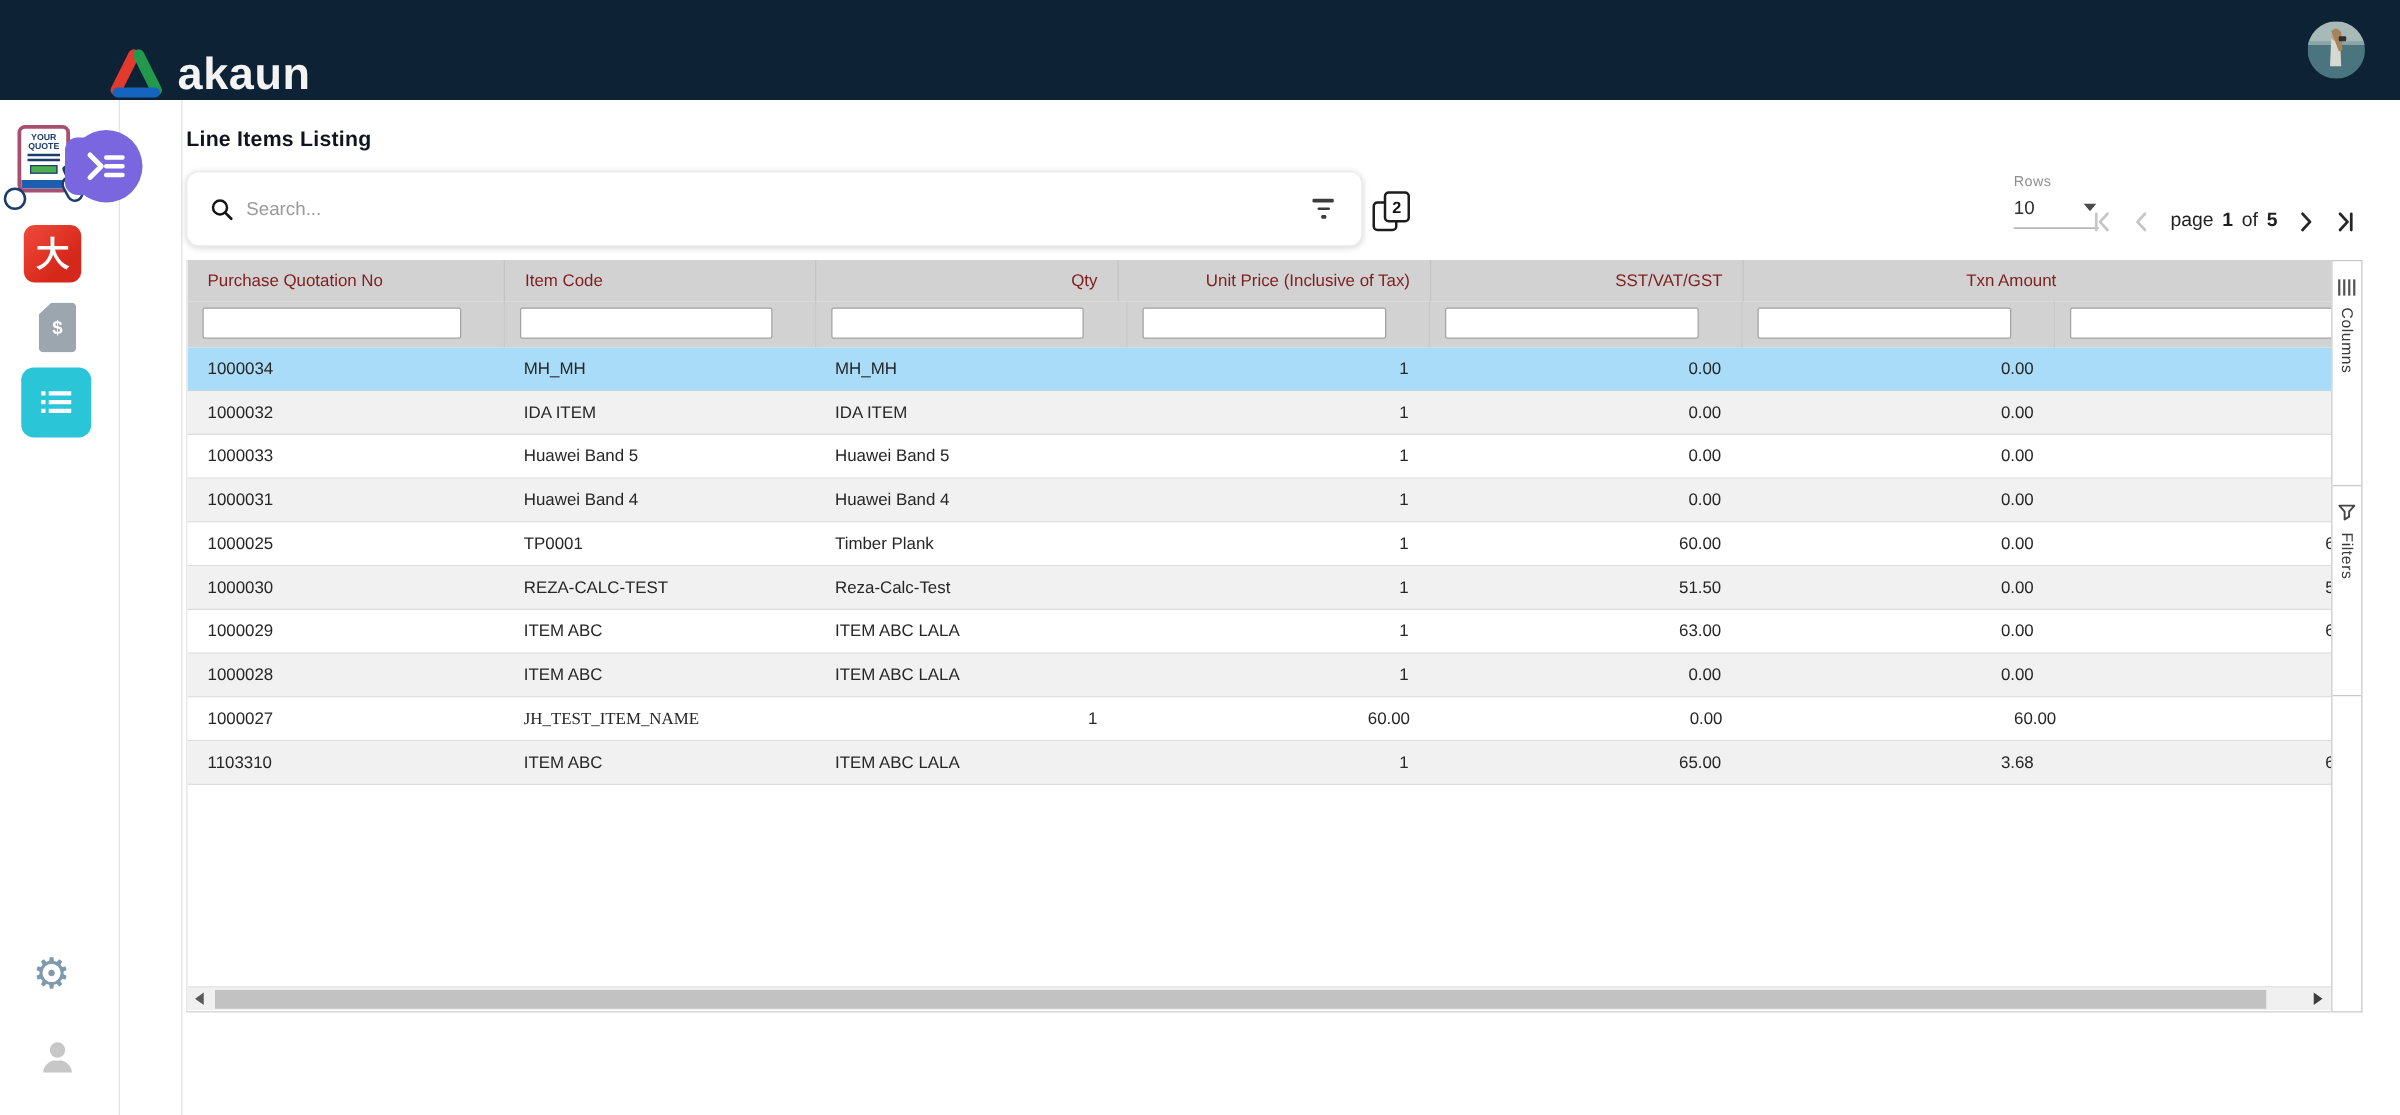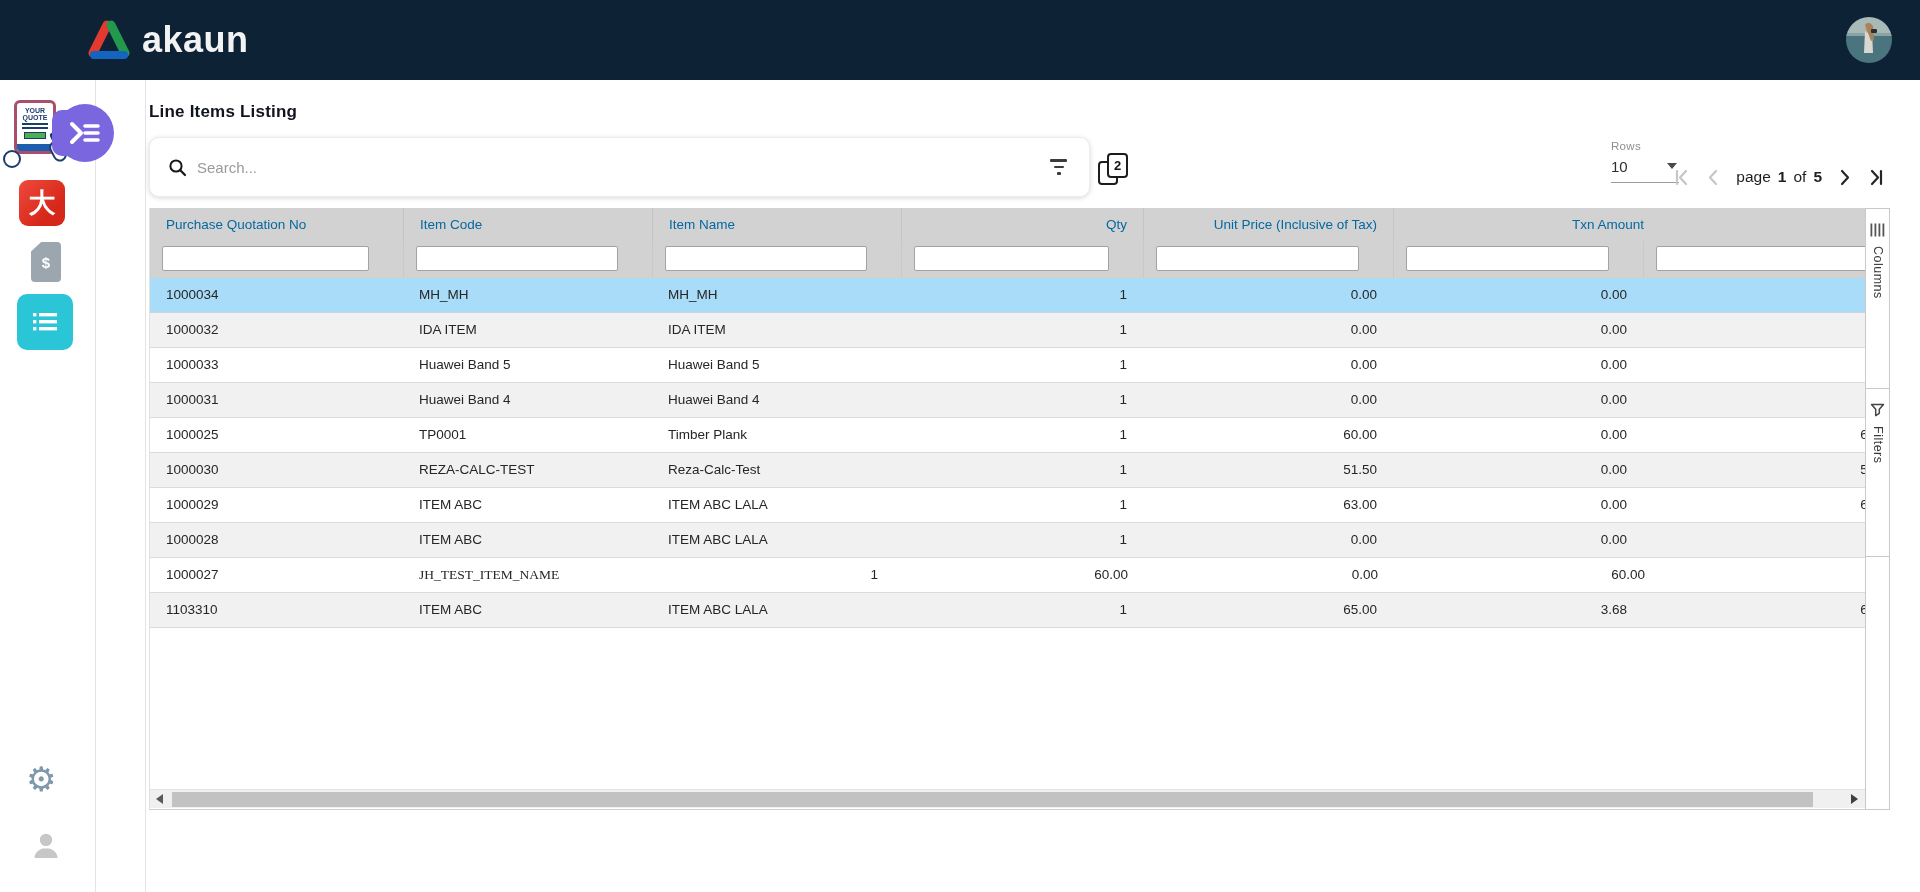--- a/index.html
+++ b/index.html
@@ -1,21 +1,21 @@
 <!DOCTYPE html>
 <html style="--navbar_bg: #0d2235; --accent_teal: #2bc5d8; --bubble_purple: #7a67e0; --selected_row: #a9dcf8; --header_bg: #d2d2d2; --alt_row: #f1f1f1; --red_app: #d6281a; --gear_grey: #7e99ac;"><head>
 <meta charset="utf-8">
 <style>
   * { margin:0; padding:0; box-sizing:border-box; }
   html,body { width:1920px; height:892px; overflow:hidden; background:#fff;
     font-family:"Liberation Sans", sans-serif; }
 
   
   .navbar { position:absolute; left:0; top:0; width:1920px; height:80px;
-    background:var(--navbar_bg,#0d2235); display:flex; align-items:center; }
+    background:var(--navbar_bg,#0d2235); display:flex; align-items:flex-end; }
   .brand { display:flex; align-items:center; gap:10px; margin-left:86px; cursor:pointer; }
   .brand-text { color:#f3f3f3; font-size:36px; font-weight:700; letter-spacing:.5px; }
   .avatar { position:absolute; right:28px; top:17px; width:46px; height:46px;
     border-radius:50%; overflow:hidden; cursor:pointer; }
 
   
   .sidebar { position:absolute; left:0; top:80px; width:96px; height:812px;
     background:#fff; border-right:1px solid #e4e4e4; }
   .quote-app { position:absolute; left:5px; top:20px; width:62px; height:64px;
     background:#fff; cursor:pointer; z-index:2; }
@@ -88,21 +88,21 @@
   .pg-btn { display:flex; align-items:center; cursor:pointer; }
   .pg-text b { font-weight:700; }
   .pg-group { display:flex; align-items:center; gap:7px; }
 
   
   .viewport { position:absolute; left:3px; top:128px; width:1716px; height:602px;
     overflow:hidden; background:#fff; border-left:1px solid #e2e2e2;
     border-bottom:1px solid #cfcfcf; }
   .grid { position:relative; width:1760px; }
   .hrow { display:flex; height:33px; background:var(--header_bg,#d2d2d2); }
-  .th { font-size:13.5px; color:#0369a1; line-height:34px; padding:0 16px;
+  .th { font-size:13.5px; color:#7f1d1d; line-height:34px; padding:0 16px;
     border-left:1px solid #c4c4c4; white-space:nowrap; overflow:hidden; cursor:pointer; }
   .th:first-child { border-left:none; }
   .frow { display:flex; height:37px; background:var(--header_bg,#d2d2d2); }
   .fcell { border-left:1px solid #c9c9c9; }
   .fcell:first-child { border-left:none; }
   .fcell input { margin:5px 0 0 12px; width:calc(100% - 46px); height:25px;
     border:1px solid #a3a3a3; border-radius:2px; background:#fff; outline:none;
     padding:0 6px; font-size:12.5px; font-family:"Liberation Sans",sans-serif; }
   .drow { display:flex; height:35px; background:#fff; border-bottom:1px solid #dcdcdc;
     cursor:pointer; }
@@ -264,23 +264,23 @@
           <path d="M14 3 V16" stroke="#262626" stroke-width="2.2" stroke-linecap="round"></path>
         </svg>
     </div>
   </div>
 
   <div class="viewport">
     <div class="grid">
       <div class="hrow" id="hrow">
           <div class="th al" style="width: 253px;">Purchase Quotation No</div>
           <div class="th al" style="width: 249px;">Item Code</div>
-          <div class="th al" style="width: 249px;">Item Name</div>
           <div class="th ar" style="width: 242px;">Qty</div>
           <div class="th ar" style="width: 250px;">Unit Price (Inclusive of Tax)</div>
+          <div class="th ar" style="width: 250px;">SST/VAT/GST</div>
           <div class="th ar" style="width: 267px;">Txn Amount</div>
         </div>
       <div class="frow" id="frow">
           <div class="fcell" style="width: 253px;"><input style=""></div>
           <div class="fcell" style="width: 249px;"><input style=""></div>
           <div class="fcell" style="width: 249px;"><input style=""></div>
           <div class="fcell" style="width: 242px;"><input style=""></div>
           <div class="fcell" style="width: 250px;"><input style=""></div>
           <div class="fcell" style="width: 250px;"><input style=""></div>
           <div class="fcell" style="width: 267px;"><input style=""></div>

